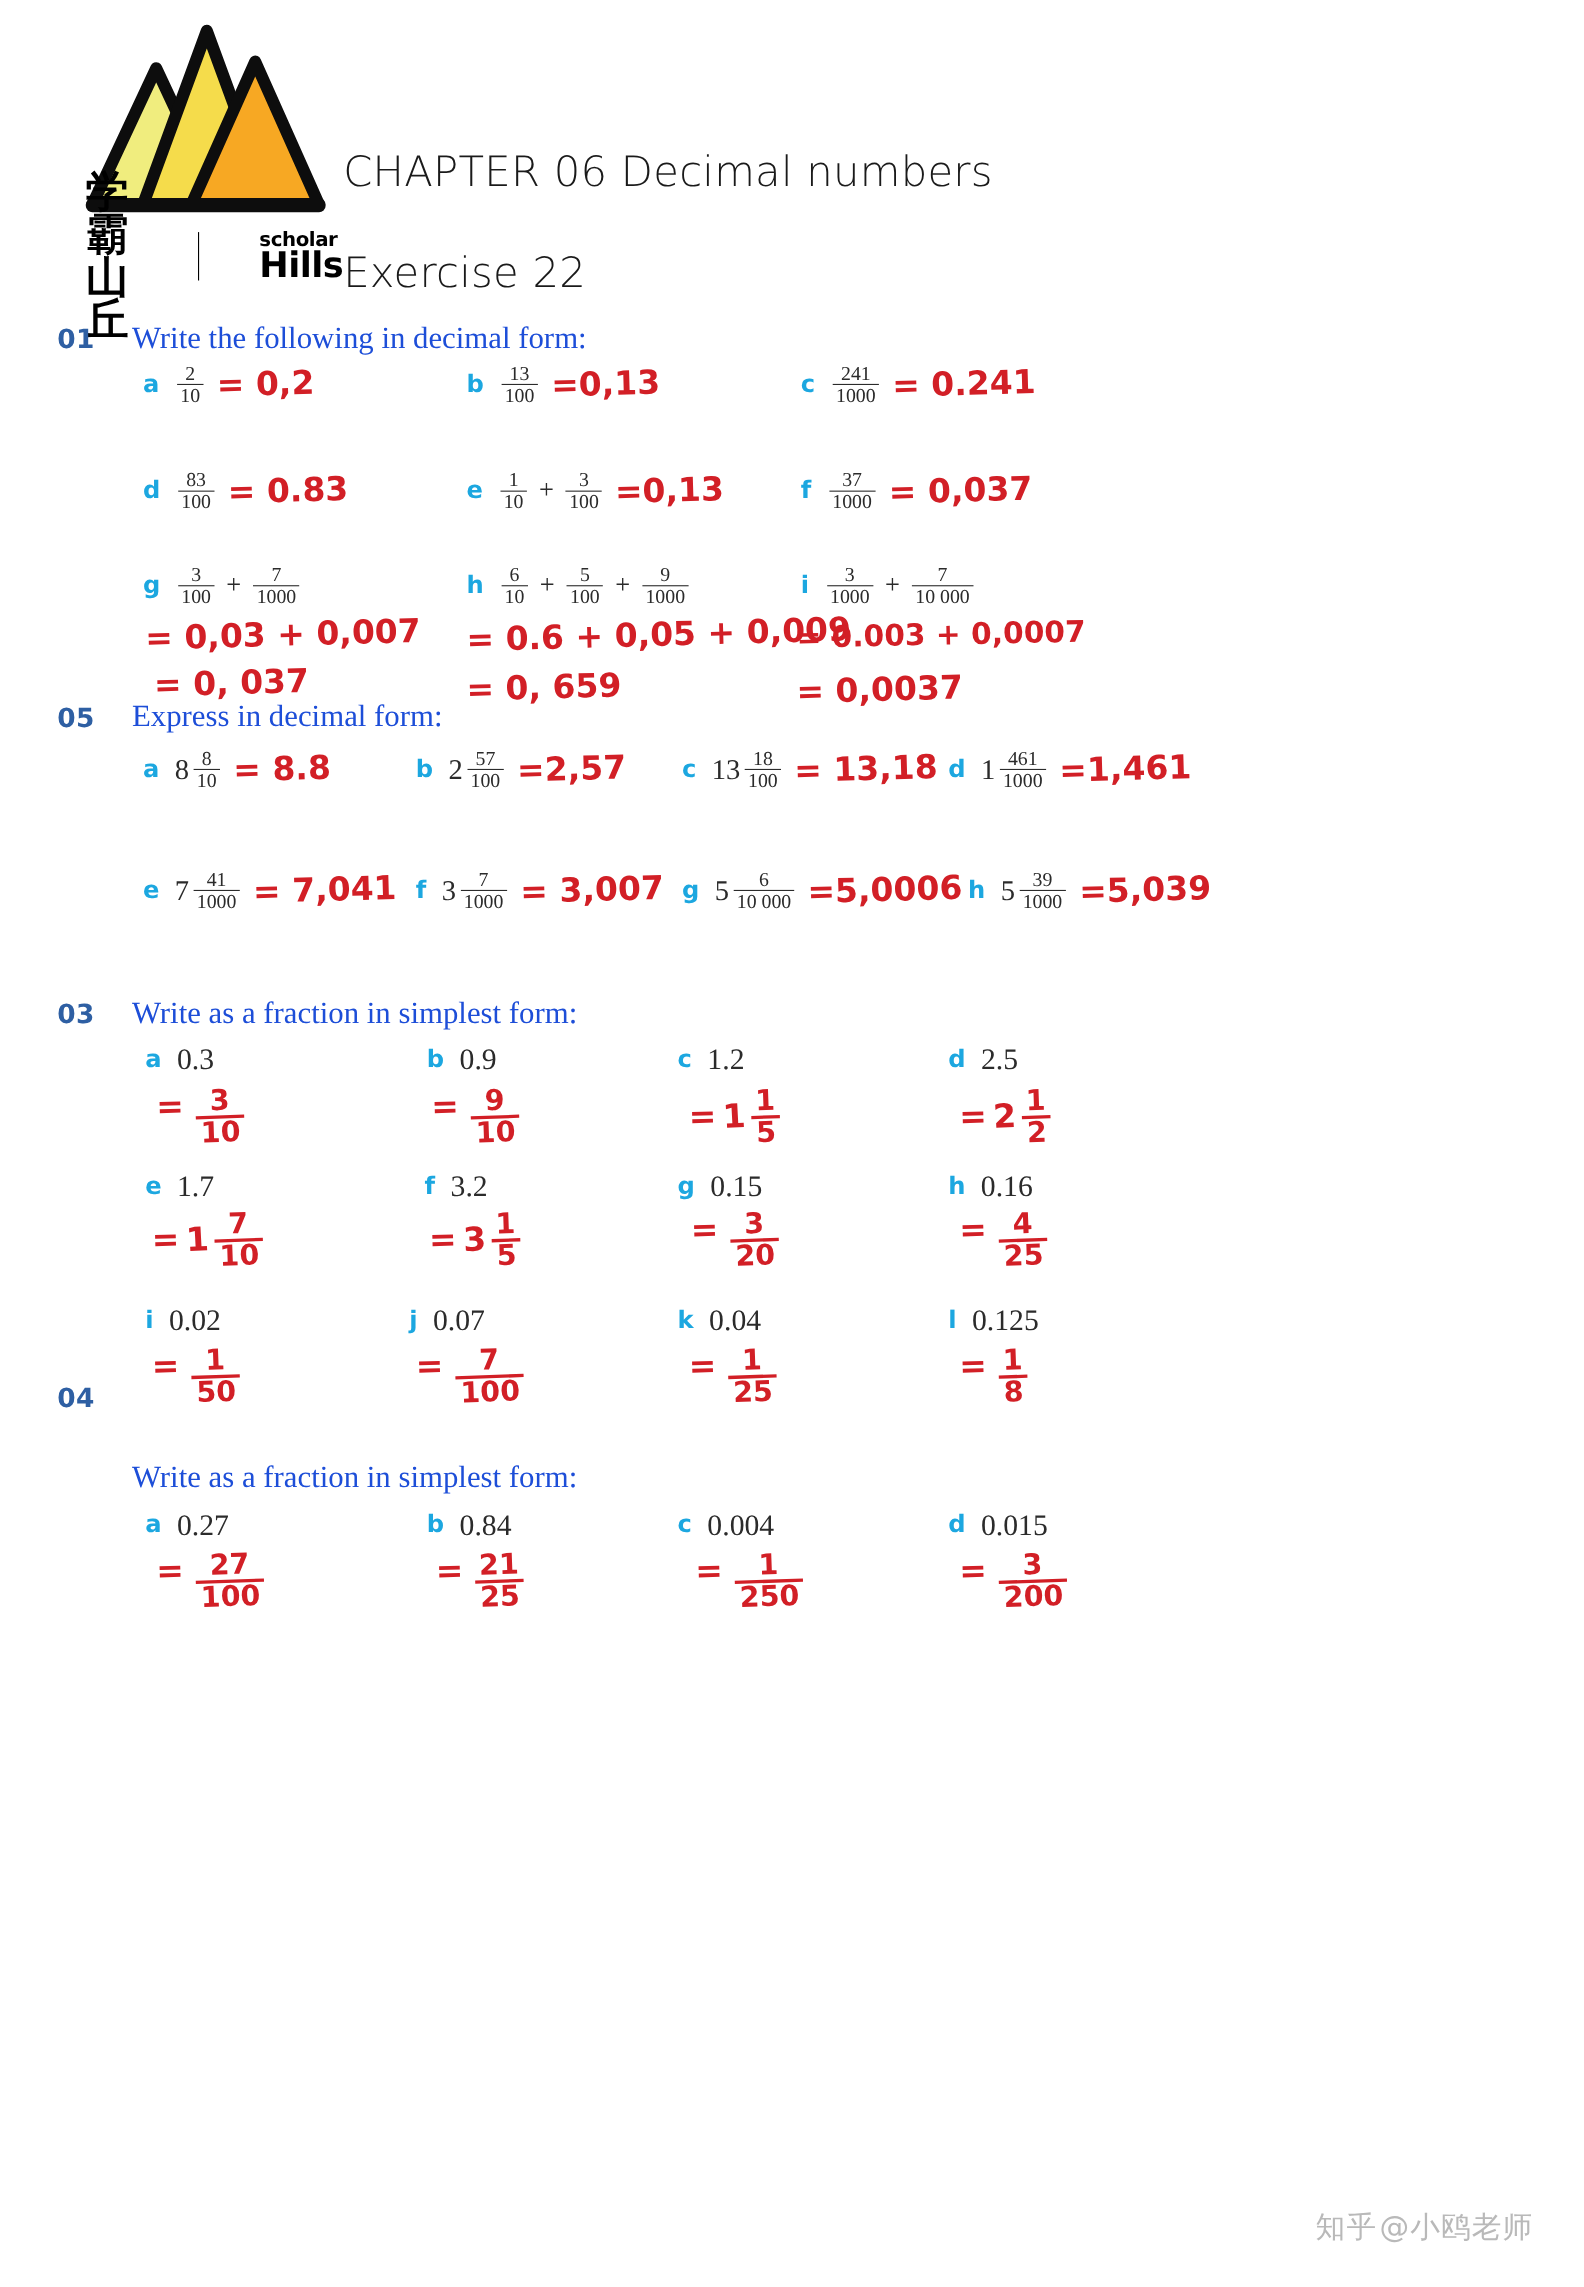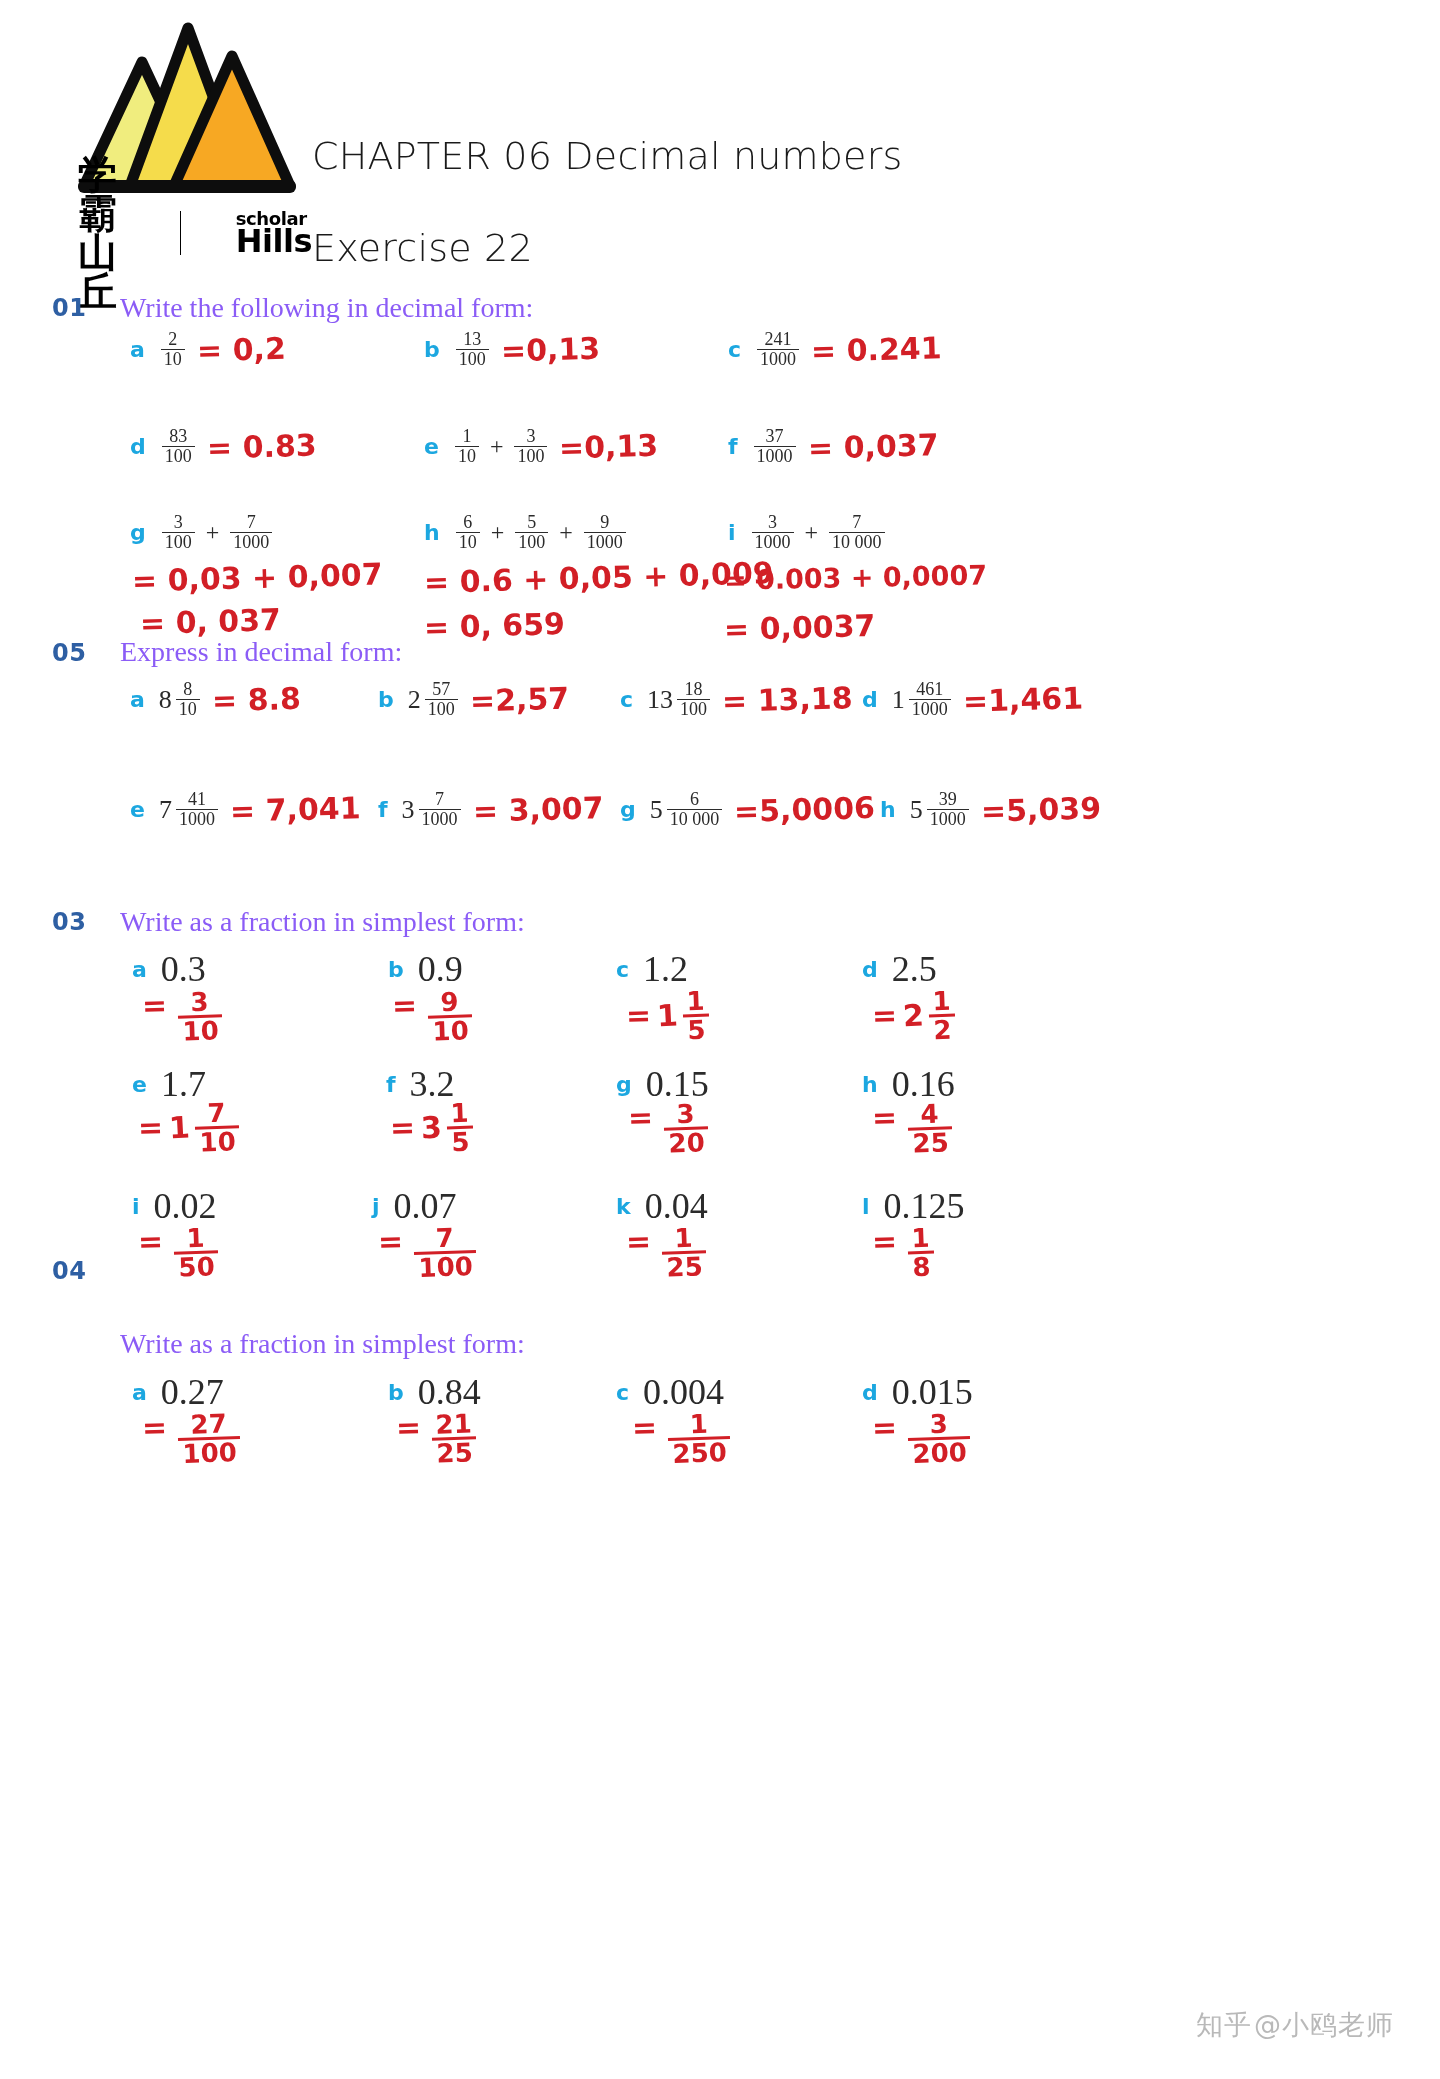--- a/index.html
+++ b/index.html
@@ -58,40 +58,40 @@
     font-family: "DejaVu Sans", sans-serif;
     font-weight: 700;
     font-size: 24px;
     color: #2e5fa3;
     letter-spacing: 0.5px;
   }
   .q-stem {
     position: absolute;
     font-family: "Liberation Serif", serif;
     font-size: 28px;
-    color: #8b5cf6;
+    color: #1d4ed8;
     white-space: nowrap;
     text-align: center;
   }
 
   .item { position: absolute; white-space: nowrap; display: flex; align-items: center; }
   .lbl {
     font-family: "DejaVu Sans", sans-serif;
     font-weight: 700;
     font-size: 22px;
     color: #1ca7e0;
     margin-right: 14px;
   }
   .expr {
     font-family: "Liberation Serif", serif;
     font-size: 26px;
     color: #2b2b2b;
     display:flex; align-items:center;
   }
-  .plain { font-size: 36px; }
+  .plain { font-size: 27px; }
 
   
   .frac { display: inline-flex; flex-direction: column; align-items: center; vertical-align: middle;
           font-size: 18px; line-height: 1.08; margin: 0 2px; }
   .frac .num { padding: 0 3px; }
   .frac .den { padding: 0 3px; border-top: 1.6px solid #2b2b2b; }
   .whole { font-size: 26px; margin-right: 2px; }
   .op { font-size: 24px; margin: 0 9px; }
 
   

